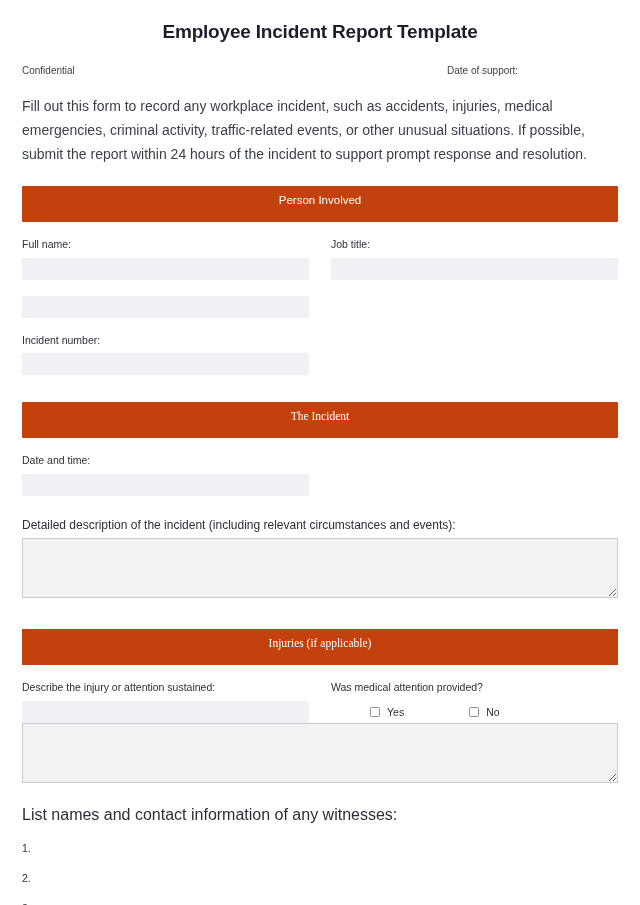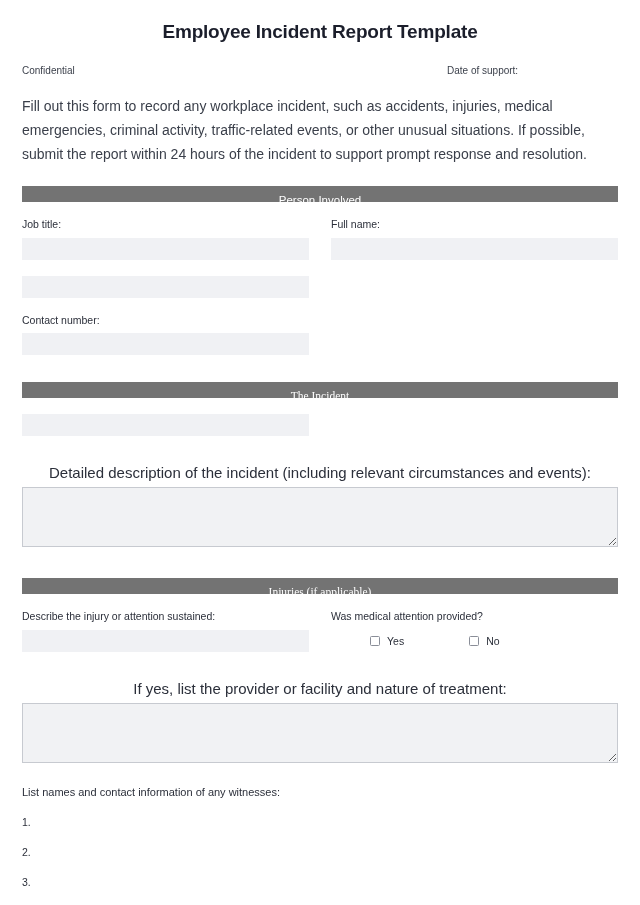--- a/index.html
+++ b/index.html
@@ -49,26 +49,26 @@
   .intro {
     margin-top: 18px;
     font-size: 14px;
     line-height: 1.72;
     color: #3a3f4a;
     max-width: 596px;
   }
 
   
   .section-bar {
-    background: #737373;
+    background: #c2410c;
     color: #ffffff;
     text-align: center;
     font-size: 11.5px;
     line-height: 28px;
-    height: 16px;
+    height: 36px;
     width: 596px;
     box-sizing: border-box;
   }
   .sb-person { margin-top: 20px; }
   .sb-incident { margin-top: 27px; font-family: Liberation Serif, serif; }
   .sb-injuries { margin-top: 27px; font-family: Liberation Serif, serif; }
 
   
   .fields-row {
     display: flex;
@@ -86,25 +86,24 @@
   }
   .field-input {
     height: 22px;
     background: #f0f1f4;
     border: 0;
     width: 100%;
     box-sizing: border-box;
   }
 
   .textarea-label {
-    font-size: 15px;
-    color: #2b2f3a;
-    margin-top: 28px;
+    font-size: 12px;
+    color: #2b2f3a;
+    margin-top: 22px;
     margin-bottom: 6px;
-    text-align: center;
   }
   .field-textarea {
     width: 596px;
     height: 60px;
     background: #f1f2f4;
     border: 1px solid #c7cad0;
     box-sizing: border-box;
   }
 
   
@@ -129,21 +128,21 @@
     box-sizing: border-box;
     flex: none;
   }
   .check-label {
     font-size: 10.5px;
     color: #2b2f3a;
   }
 
   
   .witness-head {
-    font-size: 11px;
+    font-size: 16px;
     color: #2b2f3a;
     margin-top: 19px;
   }
   .witness-item {
     font-size: 10.5px;
     color: #2b2f3a;
     margin-top: 18px;
   }
 </style>
 </head>
@@ -158,48 +157,49 @@
     <div class="meta-right">Date of support:</div>
   </div>
 
   <p class="intro">Fill out this form to record any workplace incident, such as accidents, injuries, medical emergencies, criminal activity, traffic-related events, or other unusual situations. If possible, submit the report within 24 hours of the incident to support prompt response and resolution.</p>
 
   
   <div class="section-bar sb-person">Person Involved</div>
 
   <div class="fields-row">
     <div class="col">
+      <div class="field-label">Full name:</div>
+      <input class="field-input" type="text" placeholder="" style="">
+    </div>
+    <div class="col">
       <div class="field-label">Job title:</div>
       <input class="field-input" type="text" placeholder="" style="">
     </div>
-    <div class="col">
-      <div class="field-label">Full name:</div>
-      <input class="field-input" type="text" placeholder="" style="">
-    </div>
-  </div>
-
-  <div class="fields-row">
-    <div class="col">
-      <input class="field-input" type="text" placeholder="" style="">
-    </div>
-  </div>
-
-  <div class="fields-row">
-    <div class="col">
-      <div class="field-label">Contact number:</div>
+  </div>
+
+  <div class="fields-row">
+    <div class="col">
+      <input class="field-input" type="text" placeholder="" style="">
+    </div>
+  </div>
+
+  <div class="fields-row">
+    <div class="col">
+      <div class="field-label">Incident number:</div>
       <input class="field-input" type="text" placeholder="" style="">
     </div>
     <div class="col"></div>
   </div>
 
   
   <div class="section-bar sb-incident">The Incident</div>
 
   <div class="fields-row">
     <div class="col">
+      <div class="field-label">Date and time:</div>
       <input class="field-input" type="text" placeholder="" style="">
     </div>
   </div>
 
   <div class="textarea-label">
     <span>Detailed description of the incident</span>
     <span class="muted">(including relevant circumstances and events):</span>
   </div>
   <textarea class="field-textarea" style=""></textarea>
 
@@ -219,21 +219,20 @@
           <span class="check-label">Yes</span>
         </label>
         <label class="check-item">
           <span class="checkbox"></span>
           <span class="check-label">No</span>
         </label>
       </div>
     </div>
   </div>
 
-  <div class="textarea-label">If yes, list the provider or facility and nature of treatment:</div>
   <textarea class="field-textarea" style=""></textarea>
 
   
   <div class="witness-head">List names and contact information of any witnesses:</div>
   <div class="witness-item">1.</div>
   <div class="witness-item">2.</div>
   <div class="witness-item">3.</div>
 
   
   

